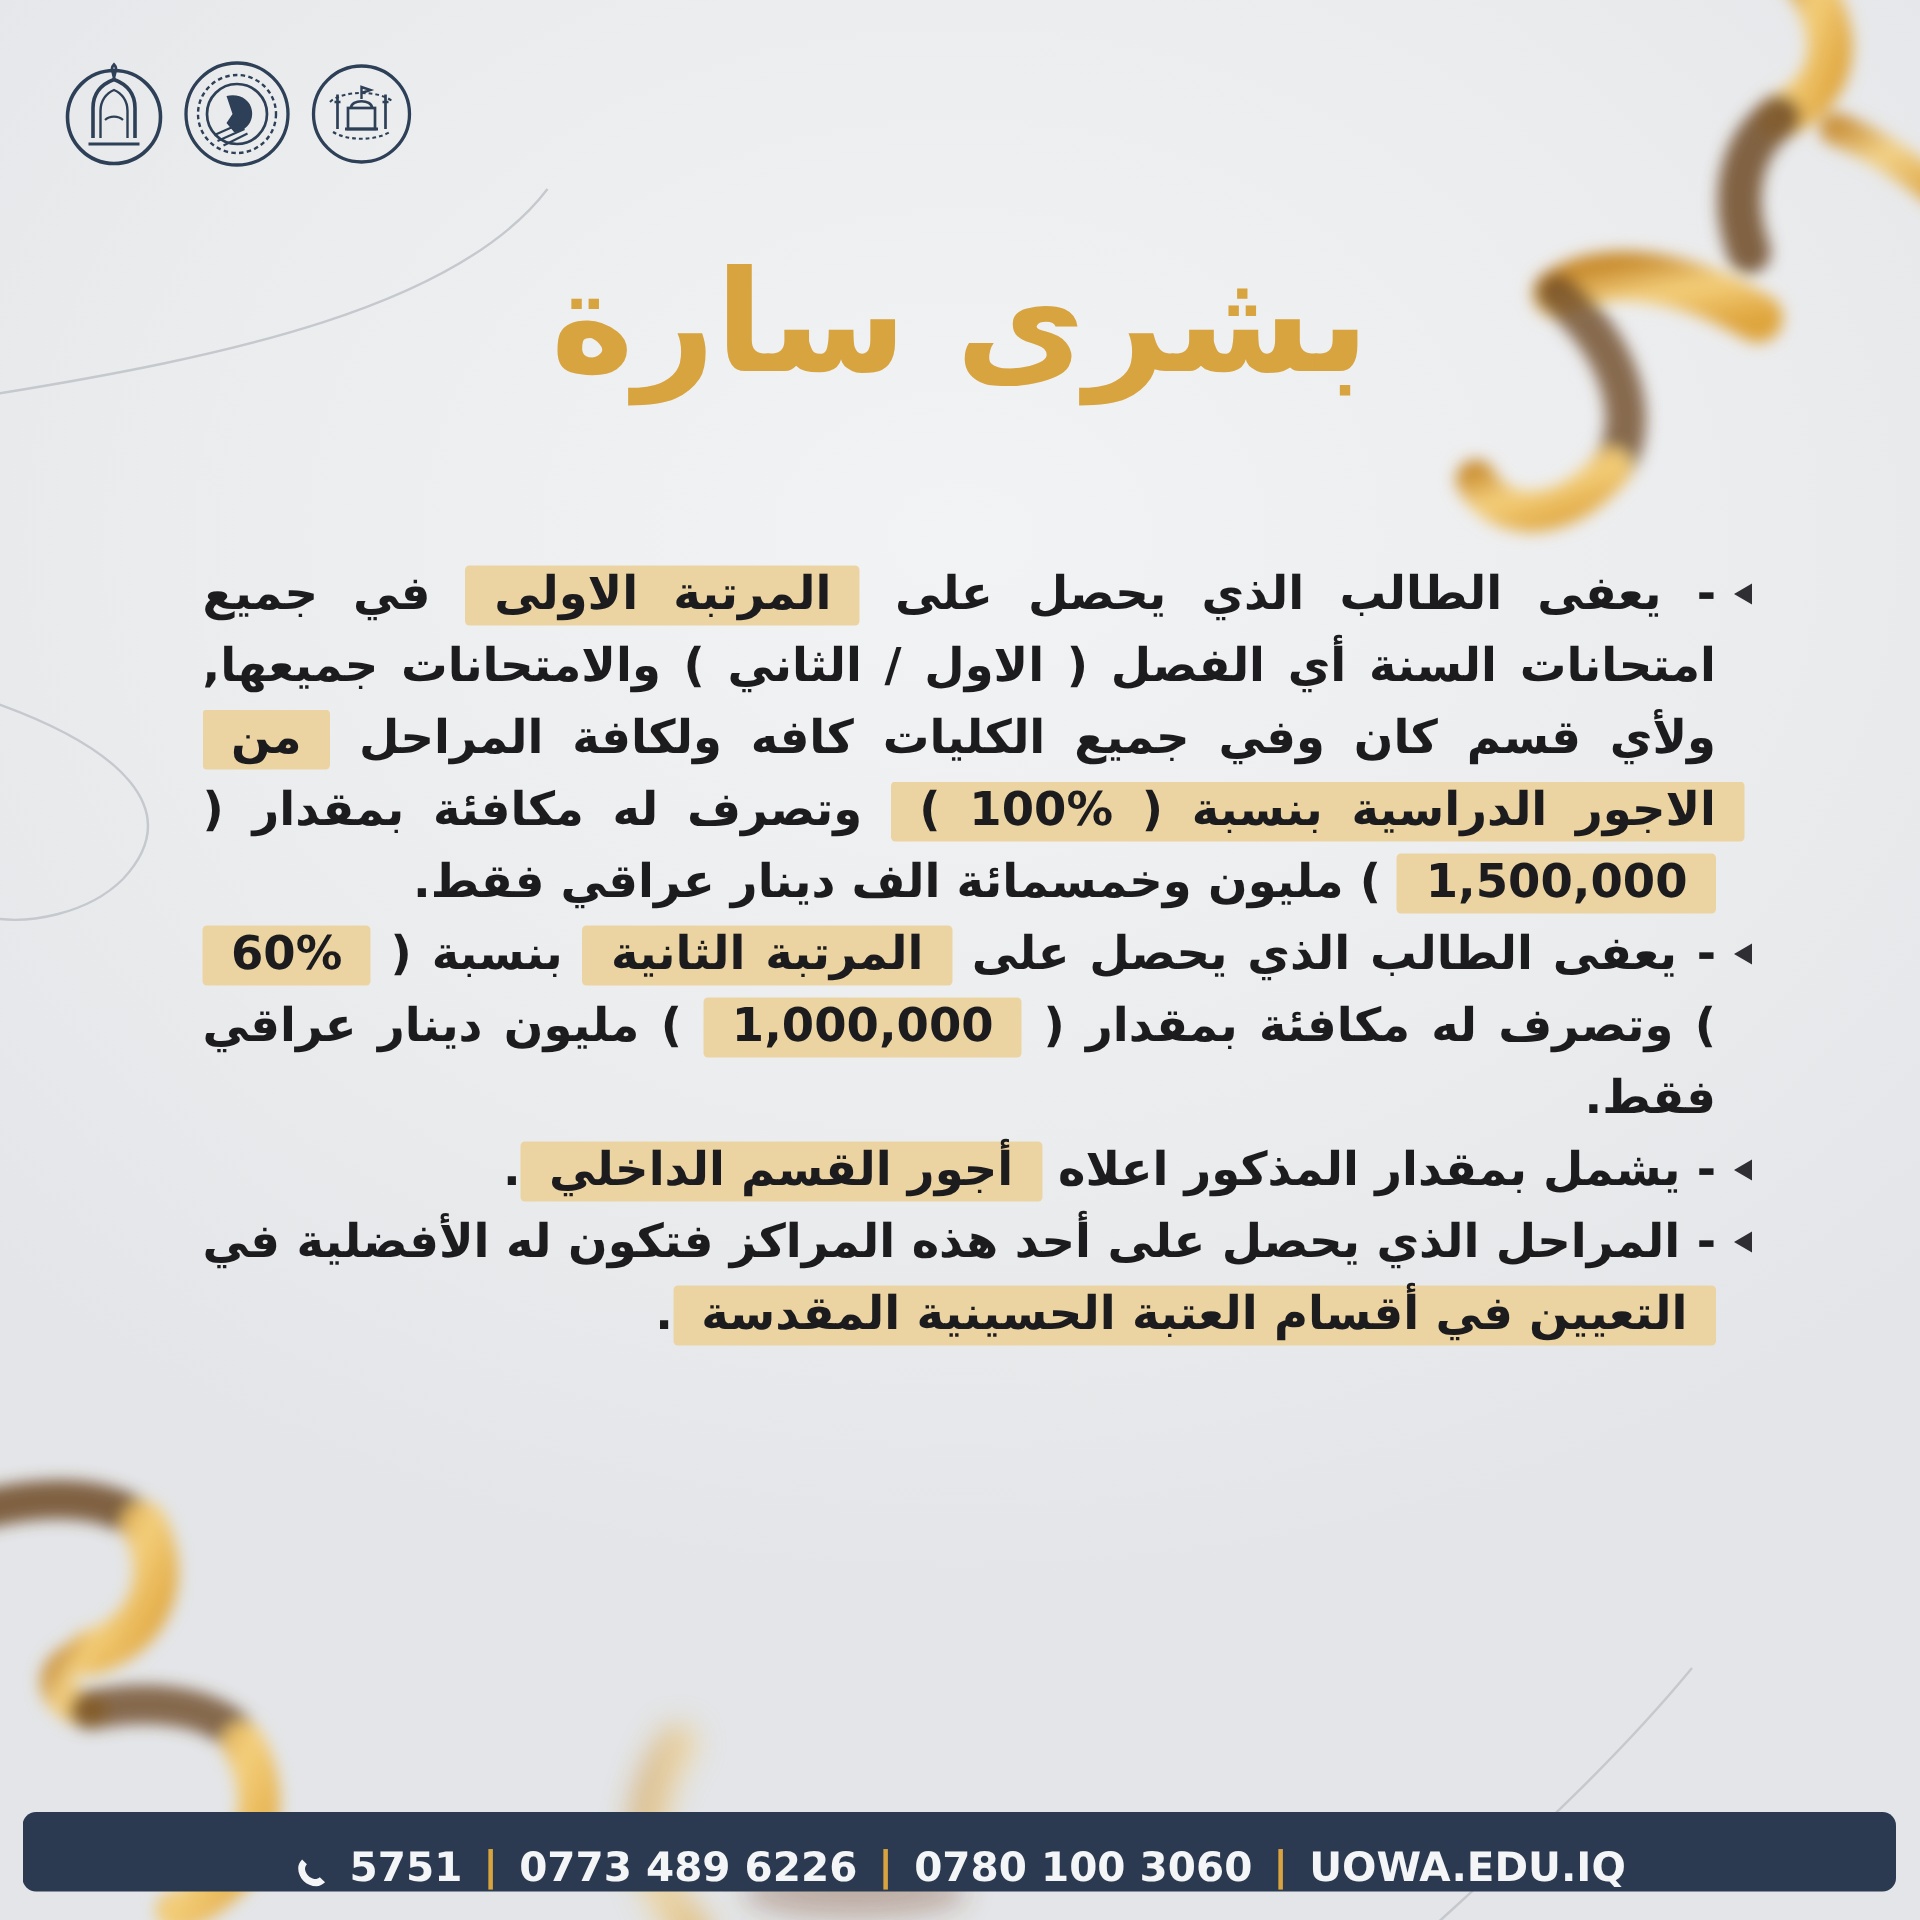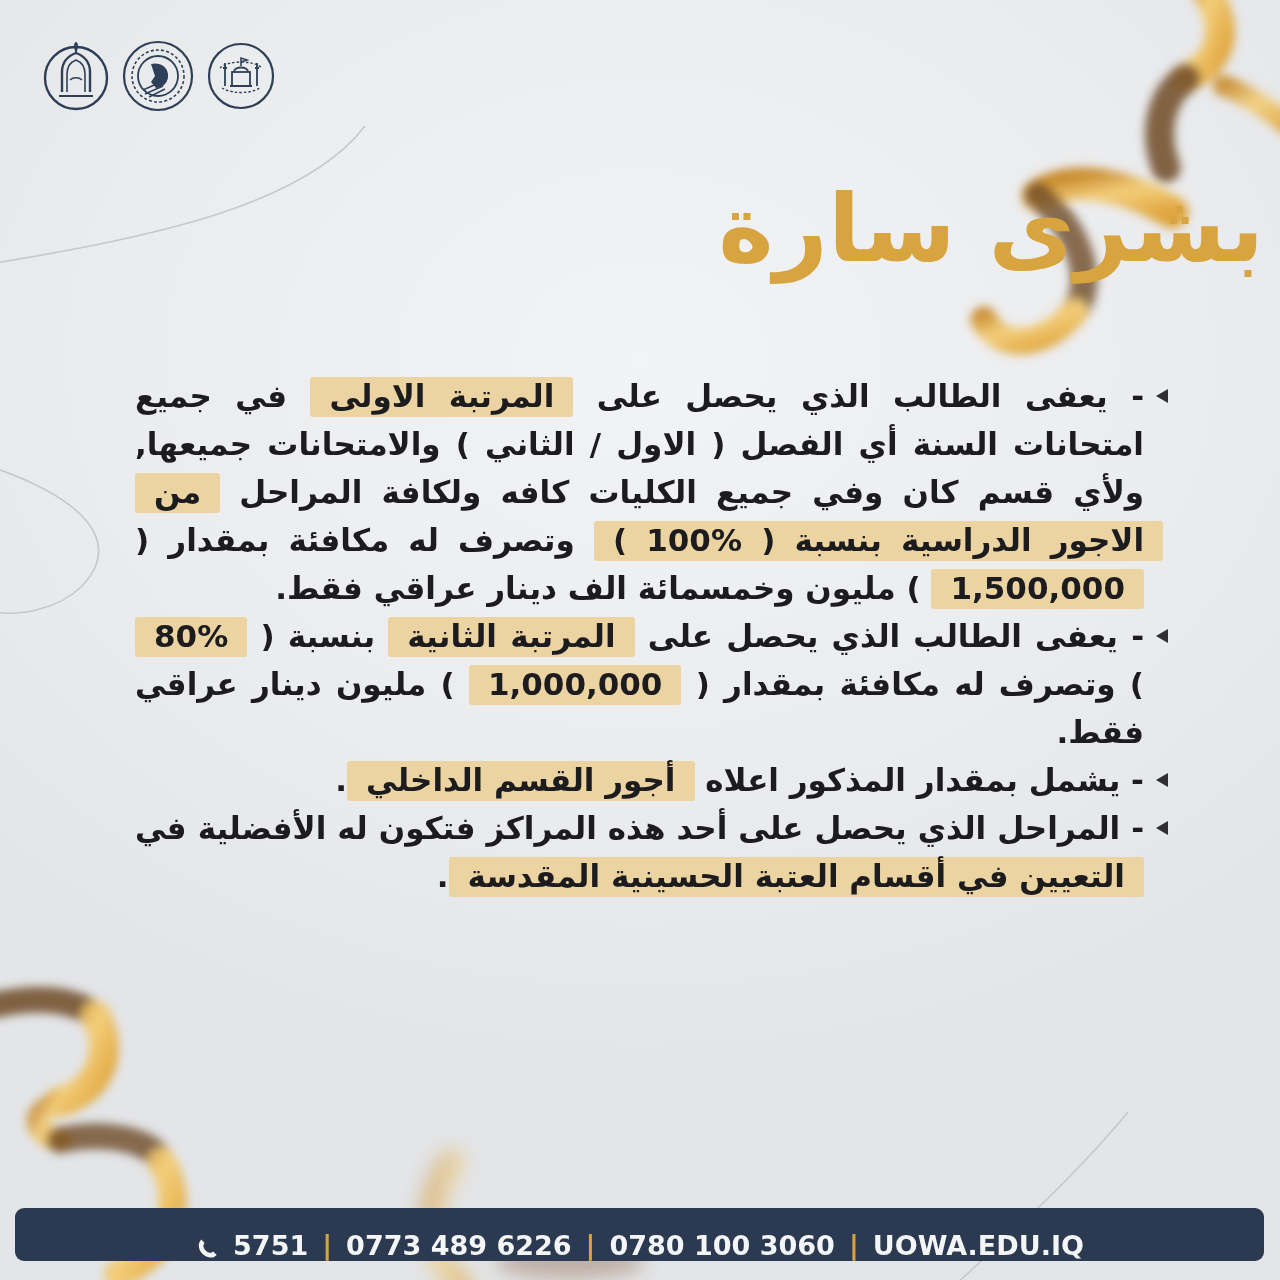--- a/index.html
+++ b/index.html
@@ -12,21 +12,21 @@
     position:relative;width:1280px;height:1280px;
     background:radial-gradient(ellipse 900px 700px at 50% 28%, #f2f3f5 0%, #ebecee 60%, #e3e5e8 100%);
   }
   .decor{position:absolute;inset:0;z-index:0;}
   
   .logos{position:absolute;top:38px;left:42px;display:flex;gap:11px;z-index:2;}
   .logo{display:block;}
   
   .title{
     position:absolute;top:158px;left:0;right:0;z-index:2;
-    margin:16px;direction:rtl;
+    margin:3px;text-align:center;direction:rtl;
     font-size:94px;font-weight:bold;color:#d8a43f;letter-spacing:0;
   }
   
   .body-text{
     position:absolute;top:372px;left:135px;right:112px;z-index:2;
     direction:rtl;
     font-size:31px;line-height:48px;font-weight:bold;color:#1c1c1f;
   }
   .bullet{display:flex;align-items:flex-start;}
   .marker{
@@ -137,21 +137,21 @@
 
   <main class="body-text">
 
     <div class="bullet">
       <span class="marker"></span>
       <p><span>- يعفى الطالب الذي يحصل على </span><span class="hl">المرتبة الاولى</span><span> في جميع امتحانات السنة أي الفصل ( الاول / الثاني ) والامتحانات جميعها, ولأي قسم كان وفي جميع الكليات كافه ولكافة المراحل </span><span class="hl">من الاجور الدراسية بنسبة ( %100 )</span><span> وتصرف له مكافئة بمقدار ( </span><span class="hl">1,500,000</span><span> ) مليون وخمسمائة الف دينار عراقي فقط.</span></p>
     </div>
 
     <div class="bullet">
       <span class="marker"></span>
-      <p><span>- يعفى الطالب الذي يحصل على </span><span class="hl">المرتبة الثانية</span><span> بنسبة ( </span><span class="hl">%80</span><span> ) وتصرف له مكافئة بمقدار ( </span><span class="hl">1,000,000</span><span> ) مليون دينار عراقي فقط.</span></p>
+      <p><span>- يعفى الطالب الذي يحصل على </span><span class="hl">المرتبة الثانية</span><span> بنسبة ( </span><span class="hl">%60</span><span> ) وتصرف له مكافئة بمقدار ( </span><span class="hl">1,000,000</span><span> ) مليون دينار عراقي فقط.</span></p>
     </div>
 
 
     <div class="bullet">
       <span class="marker"></span>
       <p><span>- يشمل بمقدار المذكور اعلاه </span><span class="hl">أجور القسم الداخلي</span><span>.</span></p>
     </div>
 
     <div class="bullet">
       <span class="marker"></span>

